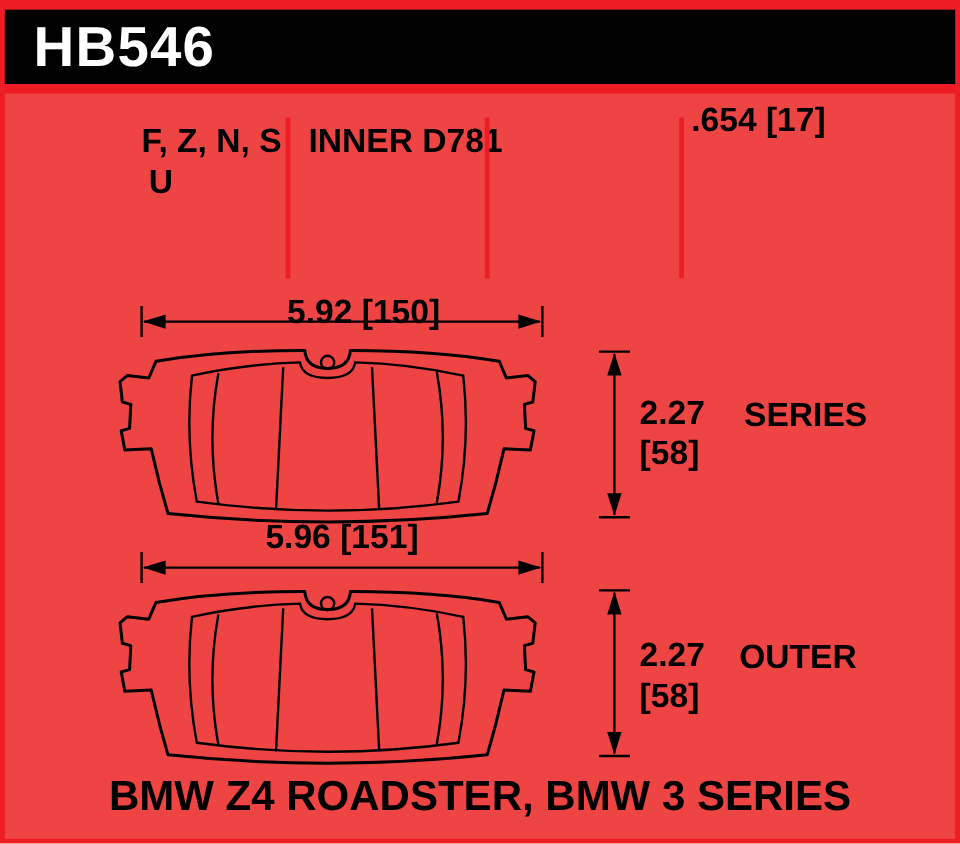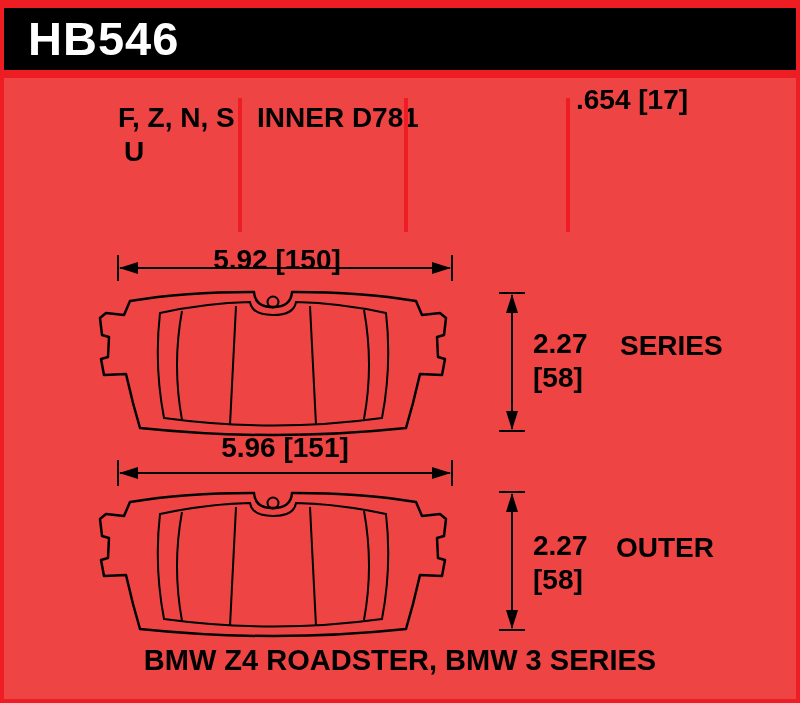--- a/index.html
+++ b/index.html
@@ -59,21 +59,21 @@
   <div class="stripe" style="top:70px"></div>
 
   <div class="txt" style="left:118px;top:102px">F, Z, N, S</div>
   <div class="txt" style="left:124px;top:136px">U</div>
   <div class="vline" style="left:238px"></div>
   <div class="txt" style="left:257px;top:102px">INNER D781</div>
   <div class="vline" style="left:404px"></div>
   <div class="vline" style="left:566px"></div>
   <div class="txt" style="left:576px;top:84px">.654 [17]</div>
 
-  <div class="txt center" style="left:182px;top:244px;width:190px">5.92 [150]</div>
+  <div class="txt center" style="left:208px;top:244px;width:190px">5.92 [150]</div>
   <svg style="position:absolute;left:116px;top:255px" width="338" height="26">
       <use href="#harrow"></use>
     </svg>
   <svg style="position:absolute;left:84px;top:285px" width="378" height="158">
       <use href="#pad"></use>
     </svg>
   <svg style="position:absolute;left:499px;top:291px" width="26" height="142">
       <use href="#varrow"></use>
     </svg>
   <div class="txt" style="left:533px;top:328px">2.27</div>
@@ -87,16 +87,16 @@
   <svg style="position:absolute;left:84px;top:486px" width="378" height="158">
       <use href="#pad"></use>
     </svg>
   <svg style="position:absolute;left:499px;top:490px" width="26" height="142">
       <use href="#varrow"></use>
     </svg>
   <div class="txt" style="left:533px;top:530px">2.27</div>
   <div class="txt" style="left:533px;top:564px">[58]</div>
   <div class="txt" style="left:616px;top:532px">OUTER</div>
 
-  <div class="txt center" style="left:0;right:0;top:644px;font-size:29px">BMW Z4 ROADSTER, BMW 3 SERIES</div>
+  <div class="txt center" style="left:0;right:0;top:644px;font-size:35px">BMW Z4 ROADSTER, BMW 3 SERIES</div>
 
   <div class="frame"></div>
 </div>
 
 </body></html>

